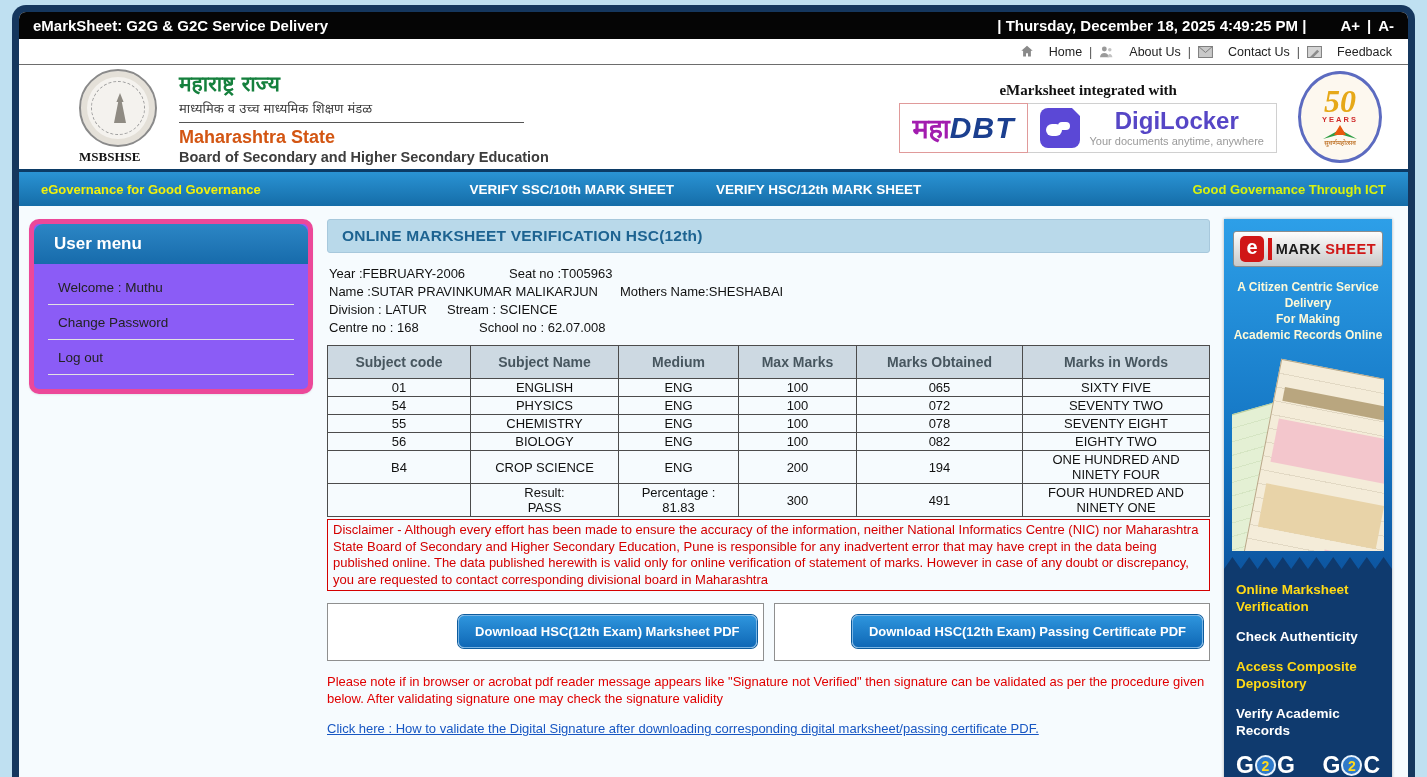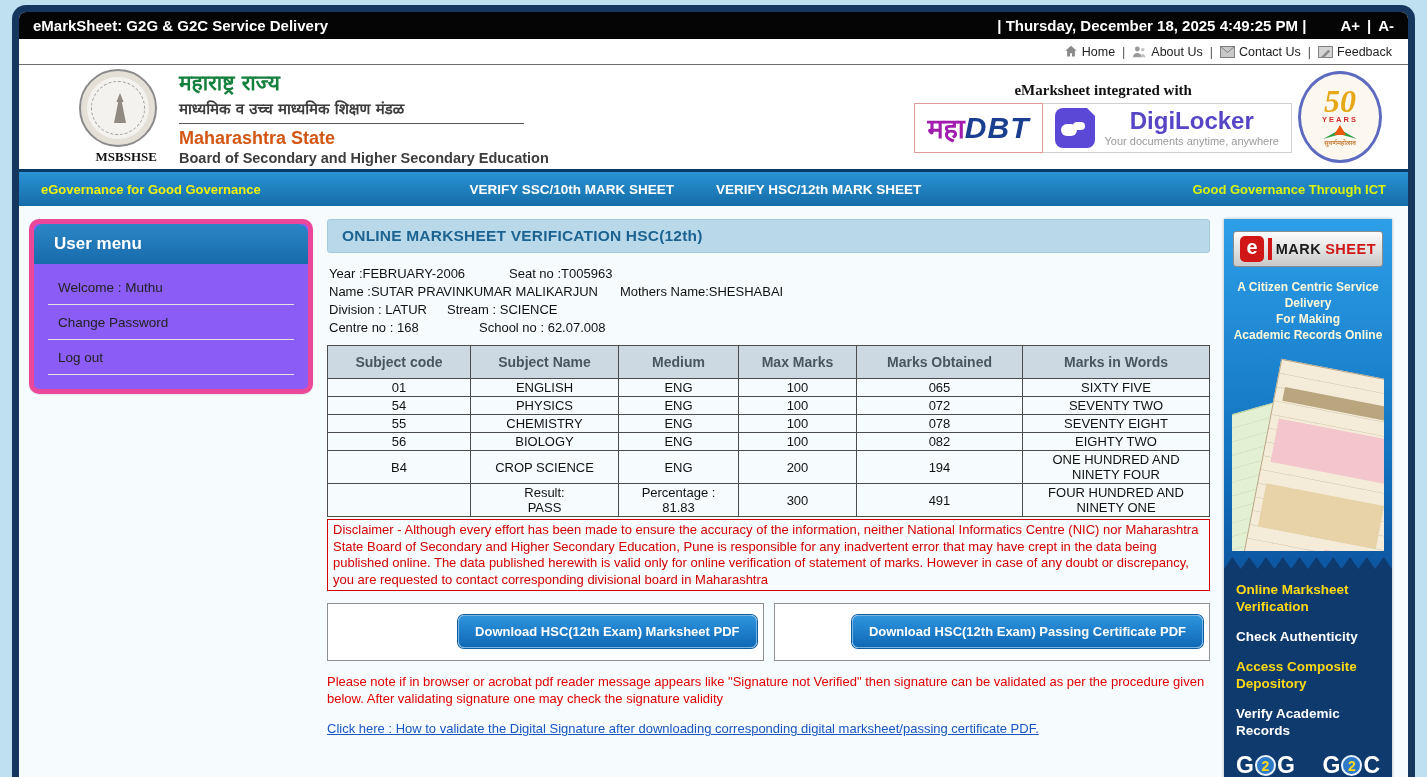--- a/index.html
+++ b/index.html
@@ -13,40 +13,40 @@
   .tb-title { color:#fff; font-weight:bold; font-size:15px; }
   .tb-right { margin-left:auto; display:flex; align-items:center; gap:34px; }
   .tb-date { color:#fff; font-weight:bold; font-size:15px; }
   .tb-font { color:#fff; font-weight:bold; font-size:15px; display:flex; gap:7px; }
   .tb-font a { color:#fff; cursor:pointer; text-decoration:none; }
 
   
   .quickrow { background:#fff; height:26px; display:flex; align-items:center; justify-content:flex-end;
               padding:0 16px; border-bottom:1px solid #6d6d6d; }
   #quicklinks { display:flex; align-items:center; gap:7px; font-size:12.5px; color:#222; }
-  .q-item { display:flex; align-items:center; gap:4px; cursor:pointer; }
+  .q-item { display:flex; align-items:center; gap:15px; cursor:pointer; }
   .q-icon { display:flex; align-items:center; }
   .q-sep { color:#555; }
 
   
   .header { background:#fff; height:104px; display:flex; align-items:center; padding:0 26px 0 60px; }
-  .seal-wrap { text-align:right; margin-right:22px; }
+  .seal-wrap { text-align:left; margin-right:22px; }
   .seal { width:78px; height:78px; border-radius:50%; border:2px solid #8a8a8a; background:#f4f2ee;
           position:relative; margin:0 auto; box-shadow:inset 0 0 0 6px #e4e0d8; }
   .seal:before { content:""; position:absolute; inset:10px; border-radius:50%; border:1.5px dashed #9a9a9a; }
   .seal:after { content:""; position:absolute; left:33px; top:22px; width:12px; height:30px;
                 background:#8f8b83; clip-path:polygon(50% 0,80% 30%,65% 30%,100% 100%,0 100%,35% 30%,20% 30%); }
   .seal-caption { font-family:"Liberation Serif",serif; font-weight:bold; font-size:13px; margin-top:2px; color:#111; }
   .org-text .mr1 { color:#15803d; font-weight:bold; font-size:21px; font-family:"DejaVu Sans",sans-serif; }
-  .org-text .mr2 { color:#3d3d3d; font-weight:bold; font-size:15px; margin-top:2px; font-family:"DejaVu Sans",sans-serif; }
+  .org-text .mr2 { color:#3d3d3d; font-weight:normal; font-size:13px; margin-top:2px; font-family:"DejaVu Sans",sans-serif; }
   .org-rule { border:none; border-top:1.5px solid #555; margin:5px 0 4px; width:345px; }
   .org-text .en1 { color:#d35613; font-weight:bold; font-size:18px; }
   .org-text .en2 { color:#3d3d3d; font-weight:bold; font-size:14.5px; margin-top:1px; }
 
-  .hdr-right { margin-left:auto; display:flex; align-items:center; gap:6px; }
+  .hdr-right { margin-left:auto; display:flex; align-items:center; gap:21px; }
   .integrated { text-align:center; }
   .integrated-label { font-family:"Liberation Serif",serif; font-weight:bold; font-size:15px; color:#111; margin-bottom:4px; }
   .logo-row { display:flex; align-items:stretch; }
   .mahadbt-box { border:1px solid #e09a9a; background:#fff; padding:4px 12px; display:flex; align-items:center; }
   .mahadbt-box .maha { color:#a21caf; font-weight:bold; font-size:27px; font-family:"DejaVu Sans",sans-serif; }
   .mahadbt-box .dbt { color:#1b3f8f; font-weight:bold; font-size:30px; font-style:italic; letter-spacing:1px; }
   .digilocker-box { border:1px solid #d0d0d0; border-left:0; background:#fff; padding:4px 12px;
                     display:flex; align-items:center; gap:10px; }
   .dl-icon { width:40px; height:40px; background:#5b48d6; border-radius:8px; position:relative; }
   .dl-icon:before { content:""; position:absolute; left:6px; top:16px; width:16px; height:12px;

